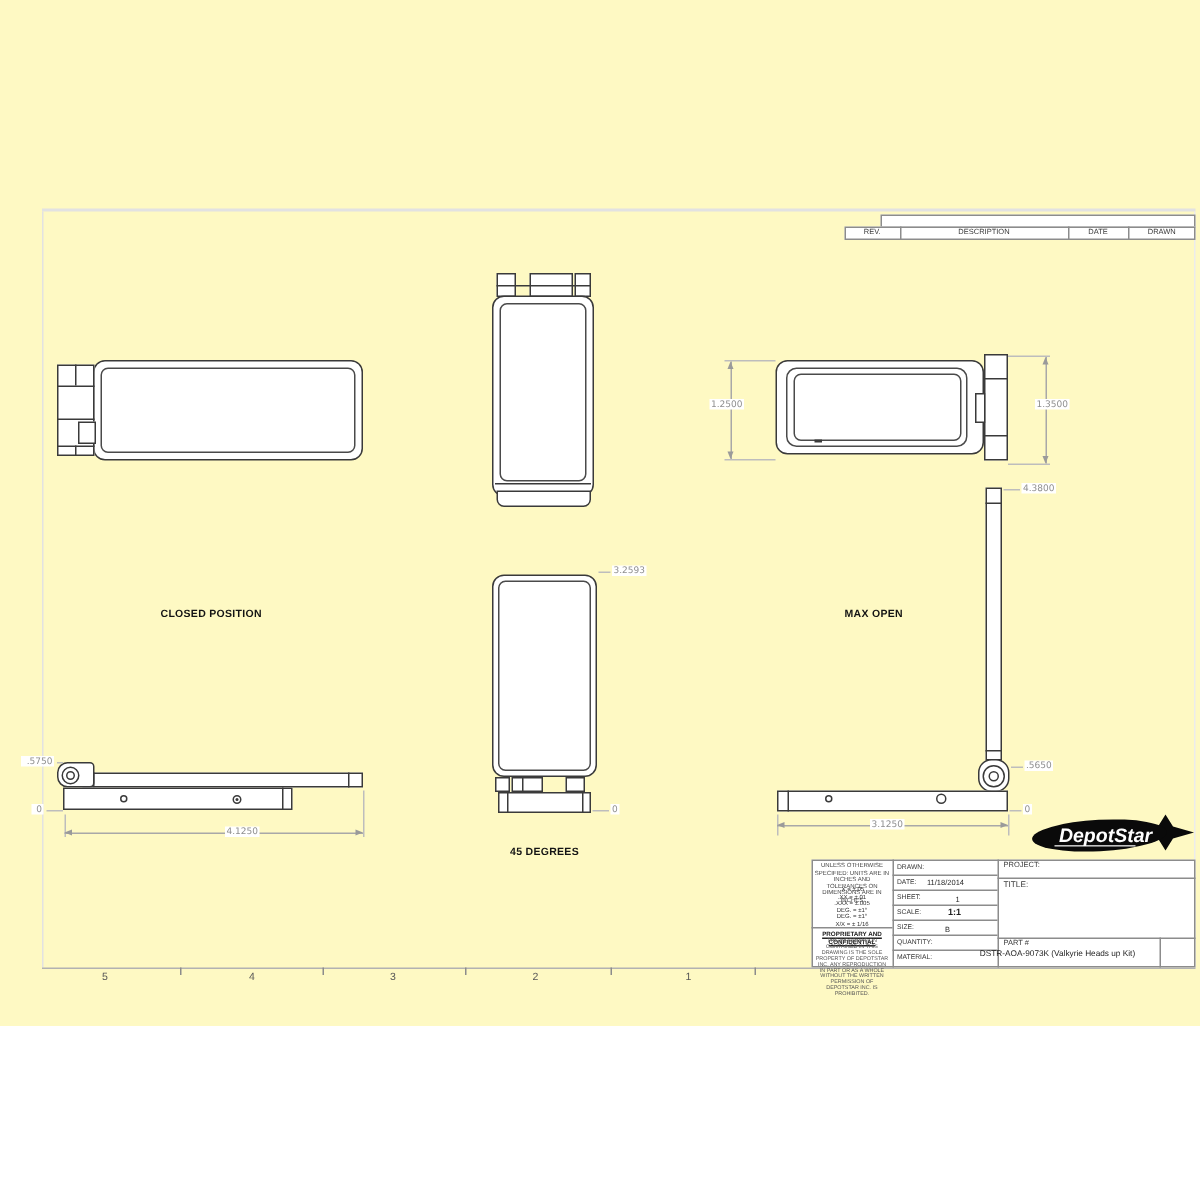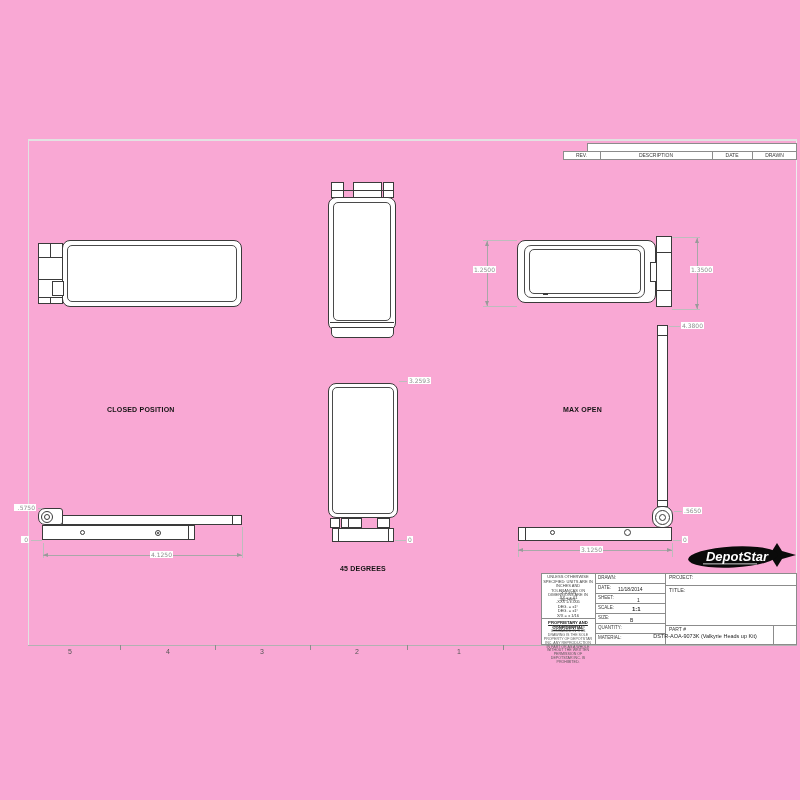--- a/index.html
+++ b/index.html
@@ -1,18 +1,18 @@
 <!DOCTYPE html>
 <html><head>
 <meta charset="utf-8">
 <style>
   * { box-sizing: border-box; margin: 0; padding: 0; }
   html,body { background:#ffffff; }
   body { width:800px; height:800px; overflow:hidden; font-family:"Liberation Sans",sans-serif; }
-  #sheet { position:relative; width:800px; height:800px; background:#f9a8d4; }
+  #sheet { position:relative; width:800px; height:684px; background:#fef9c3; }
 
   
   .po { position:absolute; border:1.2px solid #3a3a3a; border-radius:8px; background:#fff; }
   .pi { position:absolute; border:1px solid #4a4a4a; border-radius:5px; }
   .pb { position:absolute; border:1.1px solid #3a3a3a; background:#fff; }
   .hl { position:absolute; background:#3a3a3a; height:1px; }
   .vl { position:absolute; background:#3a3a3a; width:1px; }
   .circ { position:absolute; border:1.1px solid #3a3a3a; border-radius:50%; background:#fff; }
   .dot  { position:absolute; background:#3a3a3a; border-radius:50%; }
 

